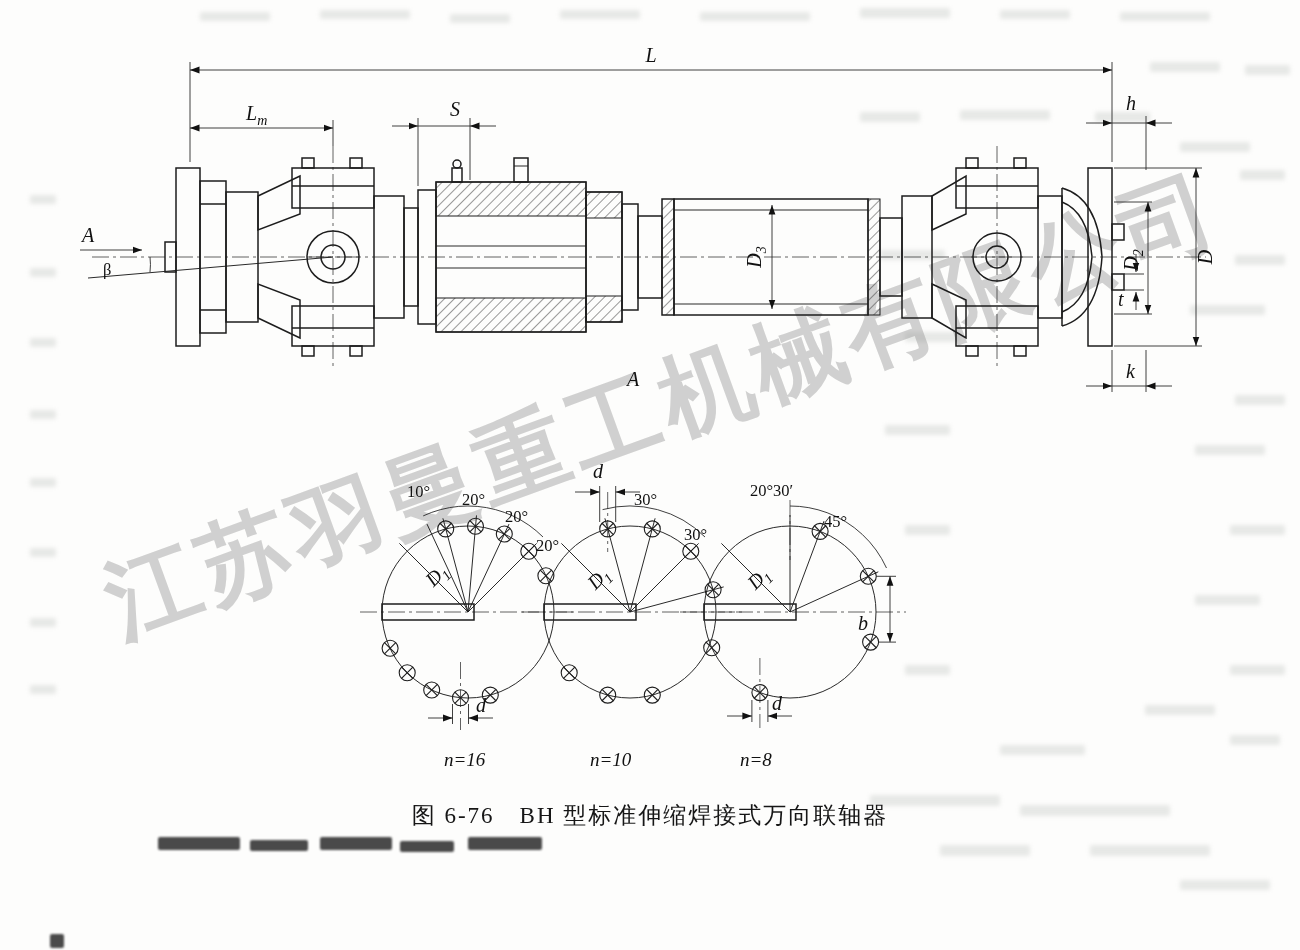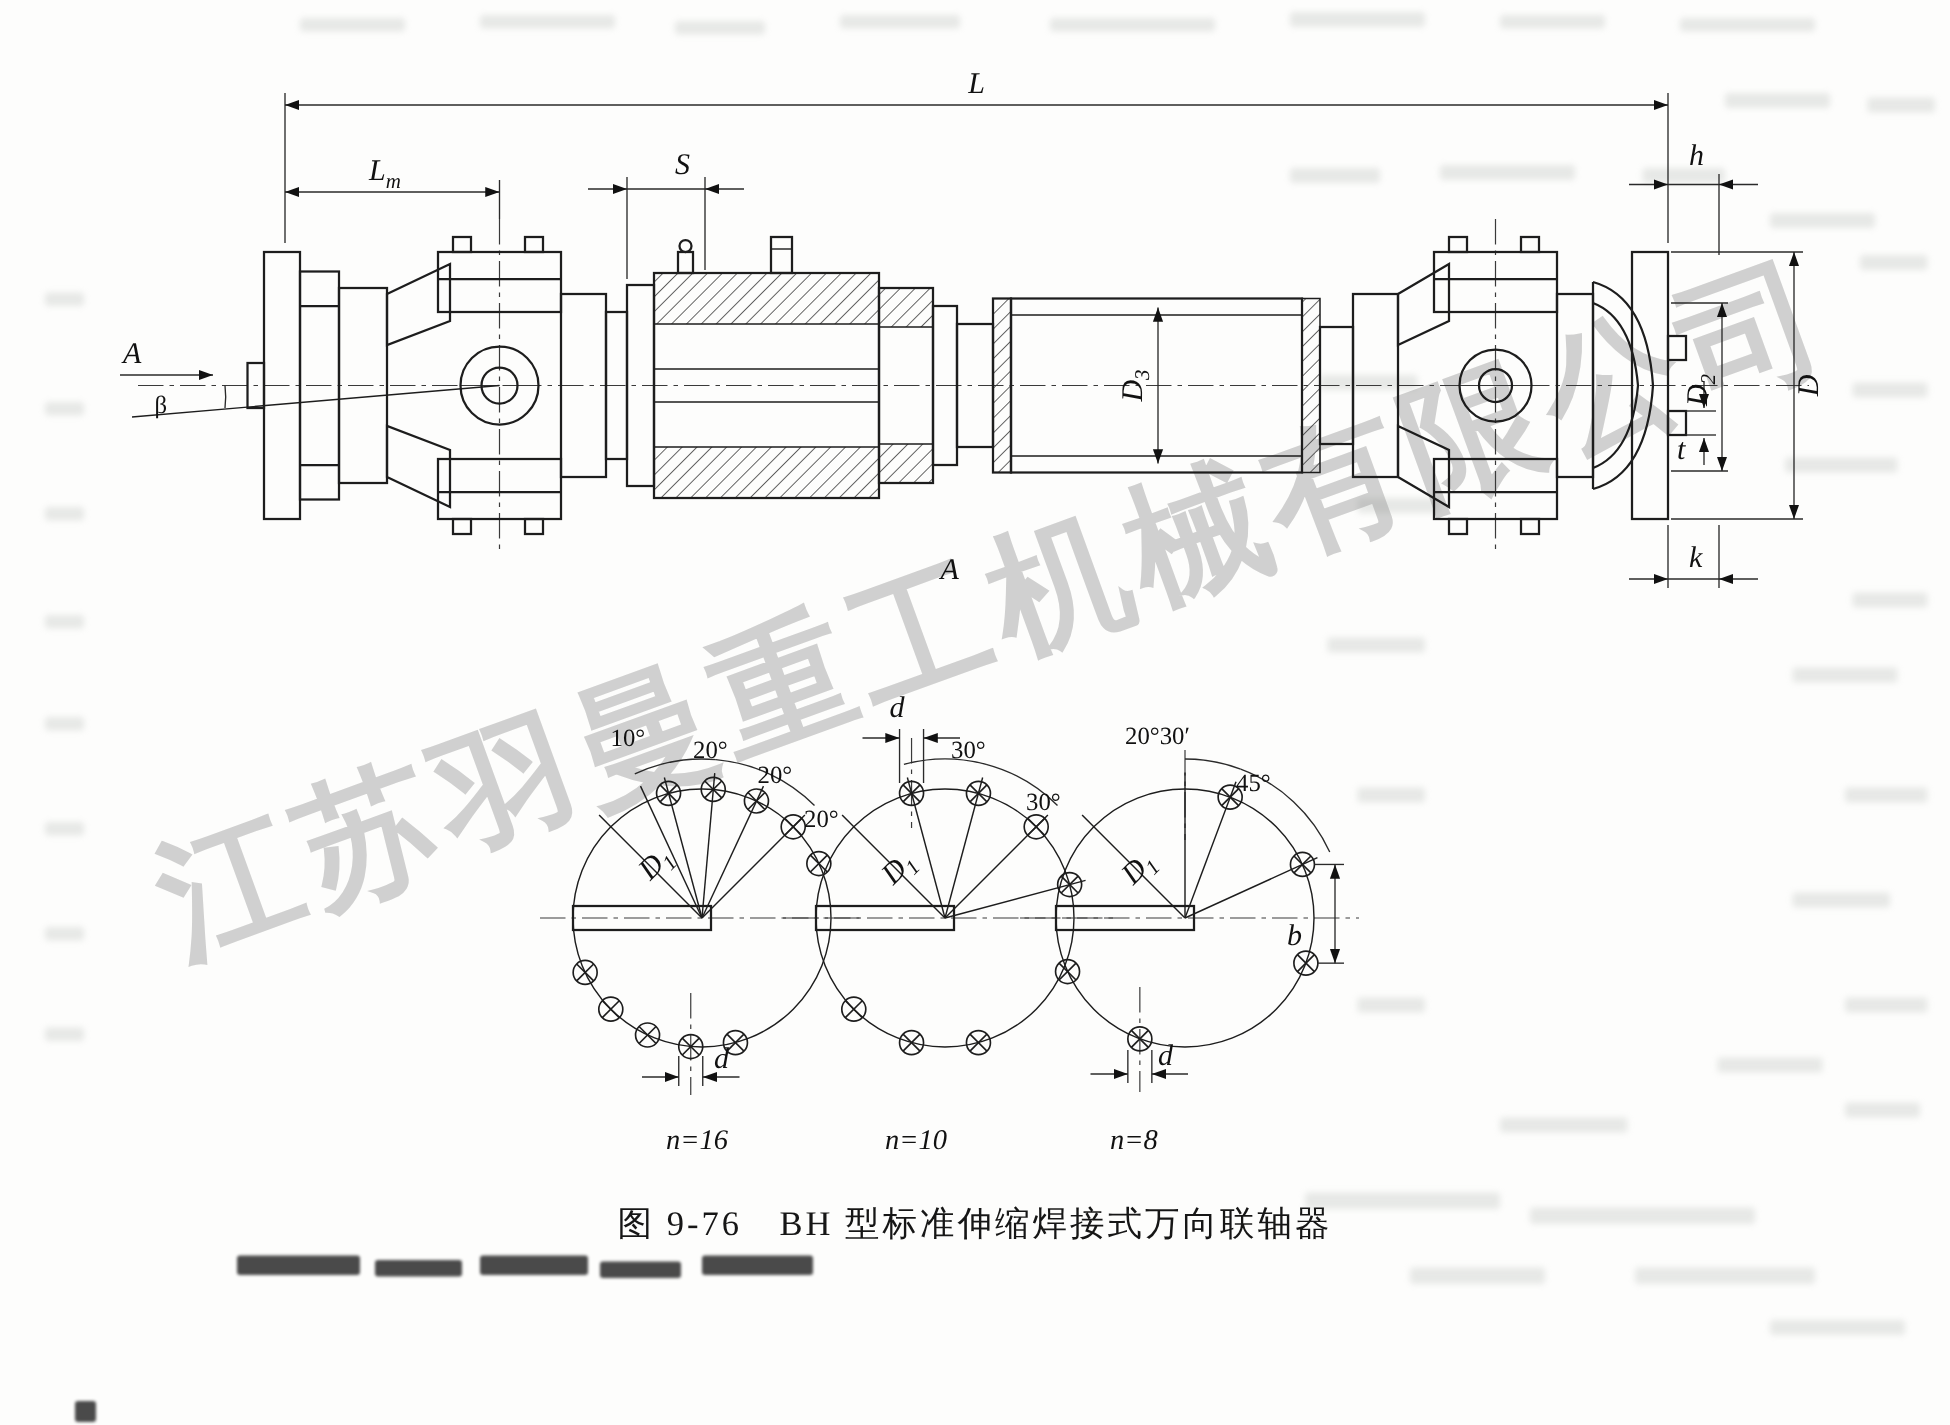--- a/index.html
+++ b/index.html
@@ -348,21 +348,21 @@
     </g>
     <text class="anglab" x="750" y="496">20°30′</text>
     <text class="anglab" x="824" y="527">45°</text>
     <text class="dimlab" text-anchor="middle" transform="translate(763,583) rotate(-45)"><tspan>D</tspan><tspan dy="5" font-size="14">1</tspan></text>
     <text class="dimlab" x="858" y="630">b</text>
     <text class="dimlab" x="772" y="710">d</text>
     <text class="nlab" x="740" y="766">n=8</text>
   </g>
 </svg>
 
-<div class="caption">图 9-76　BH 型标准伸缩焊接式万向联轴器</div>
+<div class="caption">图 6-76　BH 型标准伸缩焊接式万向联轴器</div>
 
 <div>
   <div class="smudge" style="left:158px;top:837px;width:82px;height:13px"></div>
   <div class="smudge" style="left:250px;top:840px;width:58px;height:11px"></div>
   <div class="smudge" style="left:320px;top:837px;width:72px;height:13px"></div>
   <div class="smudge" style="left:400px;top:841px;width:54px;height:11px"></div>
   <div class="smudge" style="left:468px;top:837px;width:74px;height:13px"></div>
   <div class="smudge" style="left:50px;top:934px;width:14px;height:14px"></div>
 </div>
 

